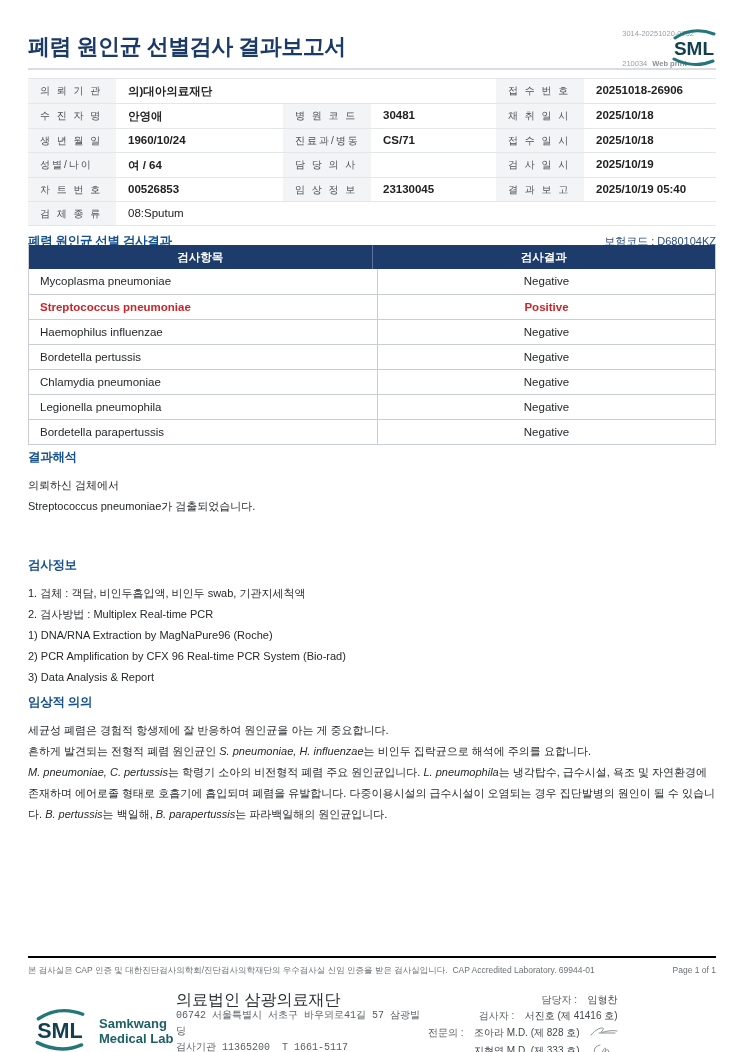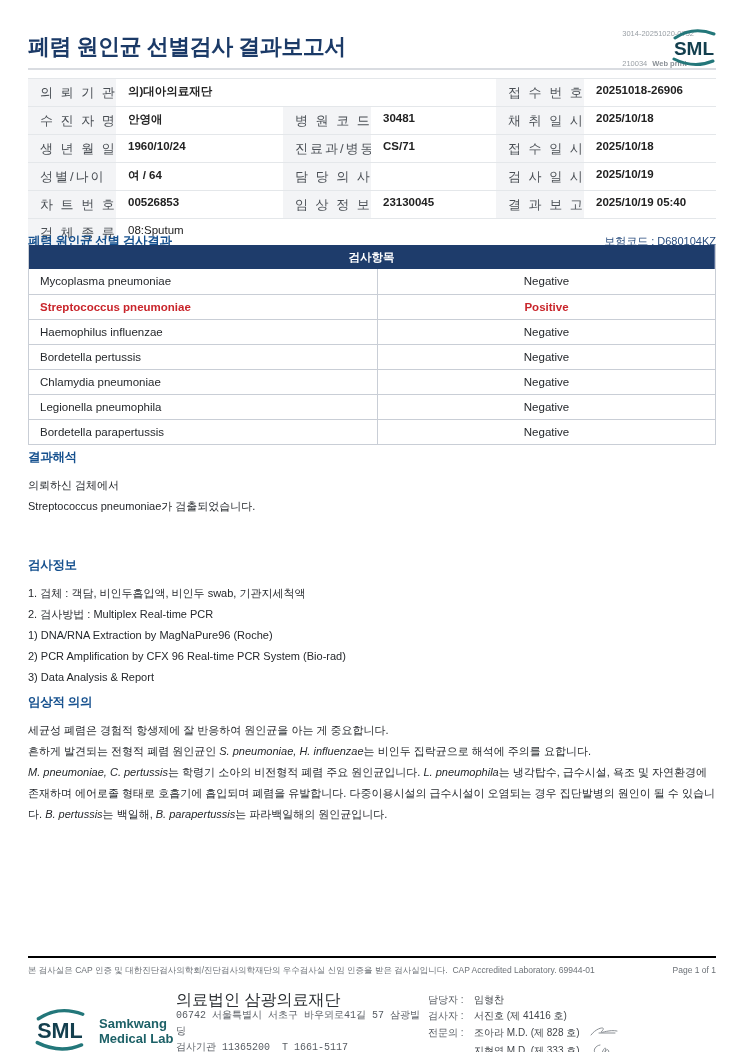--- a/index.html
+++ b/index.html
@@ -10,21 +10,21 @@
   
   .title { position:absolute; top:32px; left:28px; font-size:22px; font-weight:bold; color:#1b3a67; letter-spacing:-0.5px; }
   .print-codes { position:absolute; top:9px; right:50px; font-size:7.5px; color:#9aa0a6; line-height:10px; text-align:left; white-space:pre; }
   .print-codes .wp { font-weight:bold; color:#8a9096; margin-left:5px; }
   .logo-top { position:absolute; top:25px; right:22px; }
   .header-rule { position:absolute; top:68px; left:28px; right:28px; height:2px; background:#d9dce1; }
 
   
   .patient-table { position:absolute; top:78px; left:28px; right:28px; display:grid;
     grid-template-columns:88px 167px 88px 125px 88px 1fr; border-bottom:1px solid #e4e7ea; }
-  .pt-label { background:#f3f4f6; font-size:13px; color:#4a4f55; letter-spacing:2px; padding:5px 4px 4px 12px;
+  .pt-label { background:#f3f4f6; font-size:10px; color:#4a4f55; letter-spacing:2px; padding:5px 4px 4px 12px;
     border-top:1px solid #e4e7ea; white-space:nowrap; overflow:hidden; }
   .pt-value { font-size:11.5px; font-weight:600; color:#222; padding:5px 4px 4px 12px; border-top:1px solid #e4e7ea; white-space:pre; }
   .pt-value.light { font-weight:400; }
 
   
   .result-head { position:absolute; top:233px; left:28px; right:28px; display:flex; justify-content:space-between; align-items:baseline; }
   .section-title { font-size:12.5px; font-weight:bold; color:#15508e; letter-spacing:-0.3px; }
   .insurance { font-size:11px; color:#274b7d; }
 
   
@@ -54,21 +54,21 @@
   .page-num { font-size:8.5px; color:#6b7076; }
 
   
   .footer { position:absolute; top:990px; left:28px; right:28px; display:flex; }
   .f-logo { display:flex; align-items:center; gap:7px; width:148px; }
   .f-logo-text { font-size:13px; font-weight:600; color:#1d6167; line-height:15px; }
   .f-company { width:252px; padding-top:2px; }
   .f-company .c-name { font-size:16px; font-weight:normal; color:#2b2f33; line-height:16px; }
   .f-company .c-line { font-size:10px; color:#585d63; line-height:16px; white-space:pre-wrap;font-family:Liberation Mono, monospace; }
   .f-staff { padding-top:2px; }
-  .staff-row { display:flex; align-items:center; }
+  .staff-row { display:flex; align-items:center;justify-content:flex-end; }
   .staff-label { width:46px; font-size:10px; color:#585d63; line-height:16px; white-space:pre; }
   .staff-value { font-size:10px; color:#43474c; line-height:16px; white-space:pre; }
   .staff-sig { margin-left:10px; }
 </style>
 </head>
 <body>
 
 <div class="page">
 
   <div class="title">폐렴 원인균 선별검사 결과보고서</div>
@@ -122,20 +122,21 @@
     </div>
 
   <div class="result-head">
     <div class="section-title">폐렴 원인균 선별 검사결과</div>
     <div class="insurance">보험코드 : D680104KZ</div>
   </div>
 
   <div class="results-table">
     <div class="rt-head">
       <div>검사항목</div>
+      <div>검사결과</div>
     </div>
     <div>
         <div class="rt-row">
           <div class="rt-item">Mycoplasma pneumoniae</div>
           <div class="rt-result">Negative</div>
         </div>
         <div class="rt-row pos">
           <div class="rt-item">Streptococcus pneumoniae</div>
           <div class="rt-result">Positive</div>
         </div>

